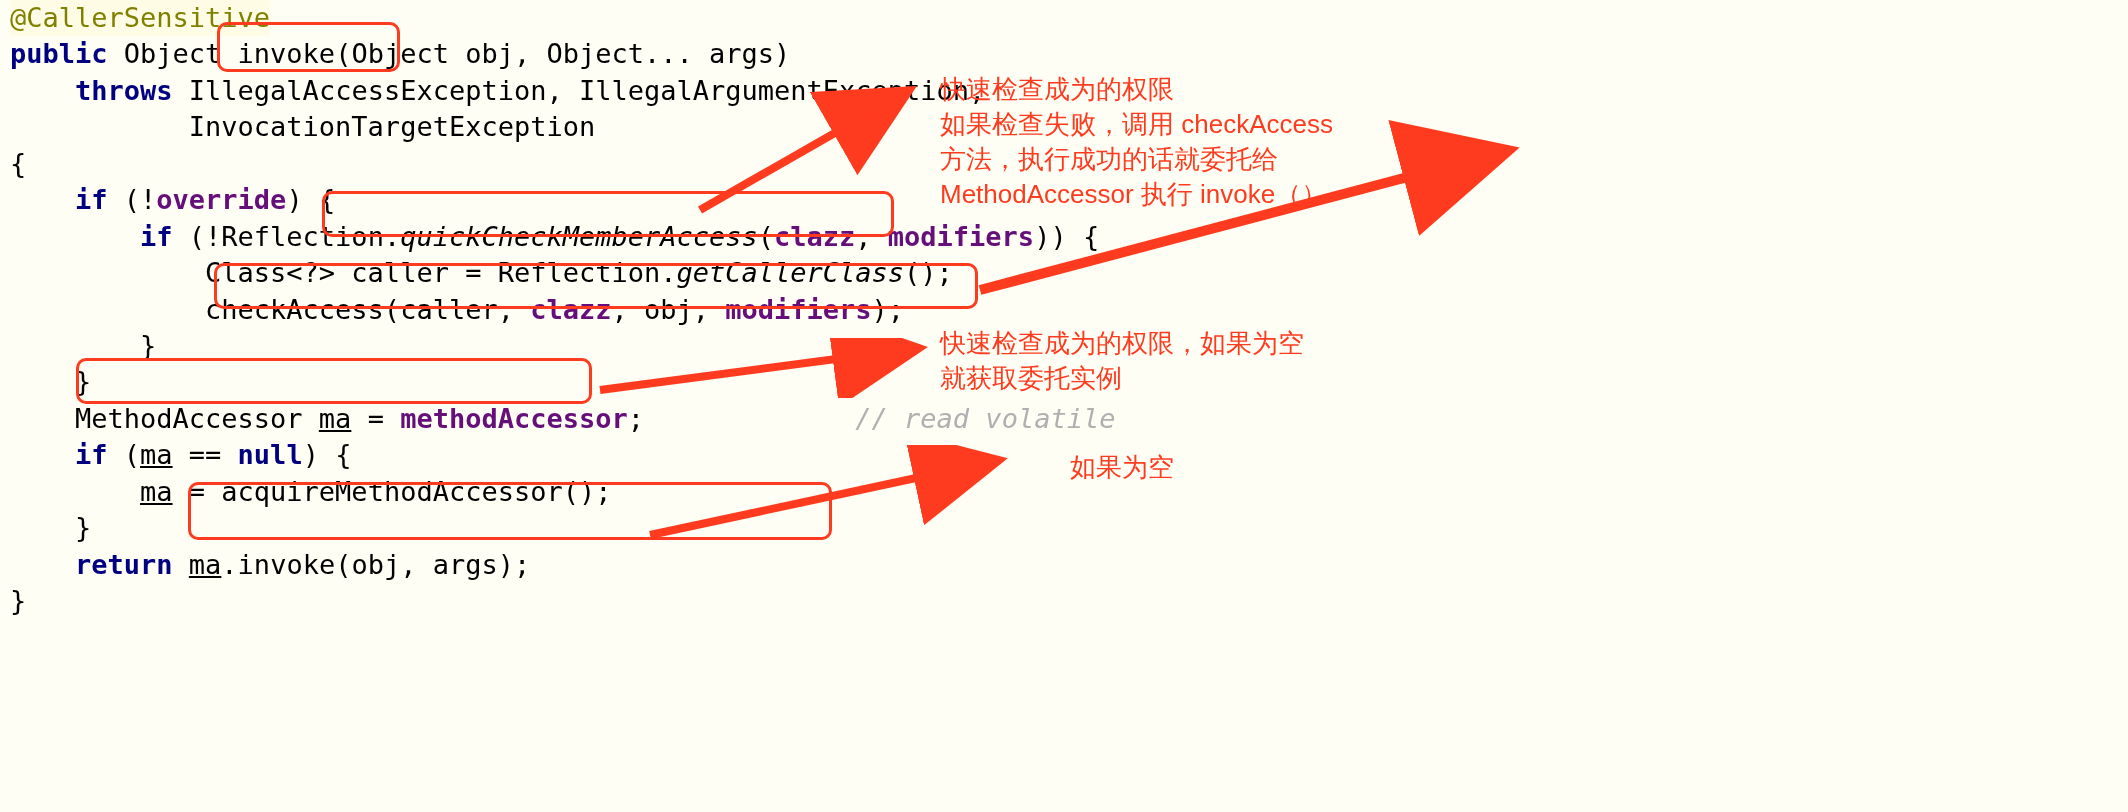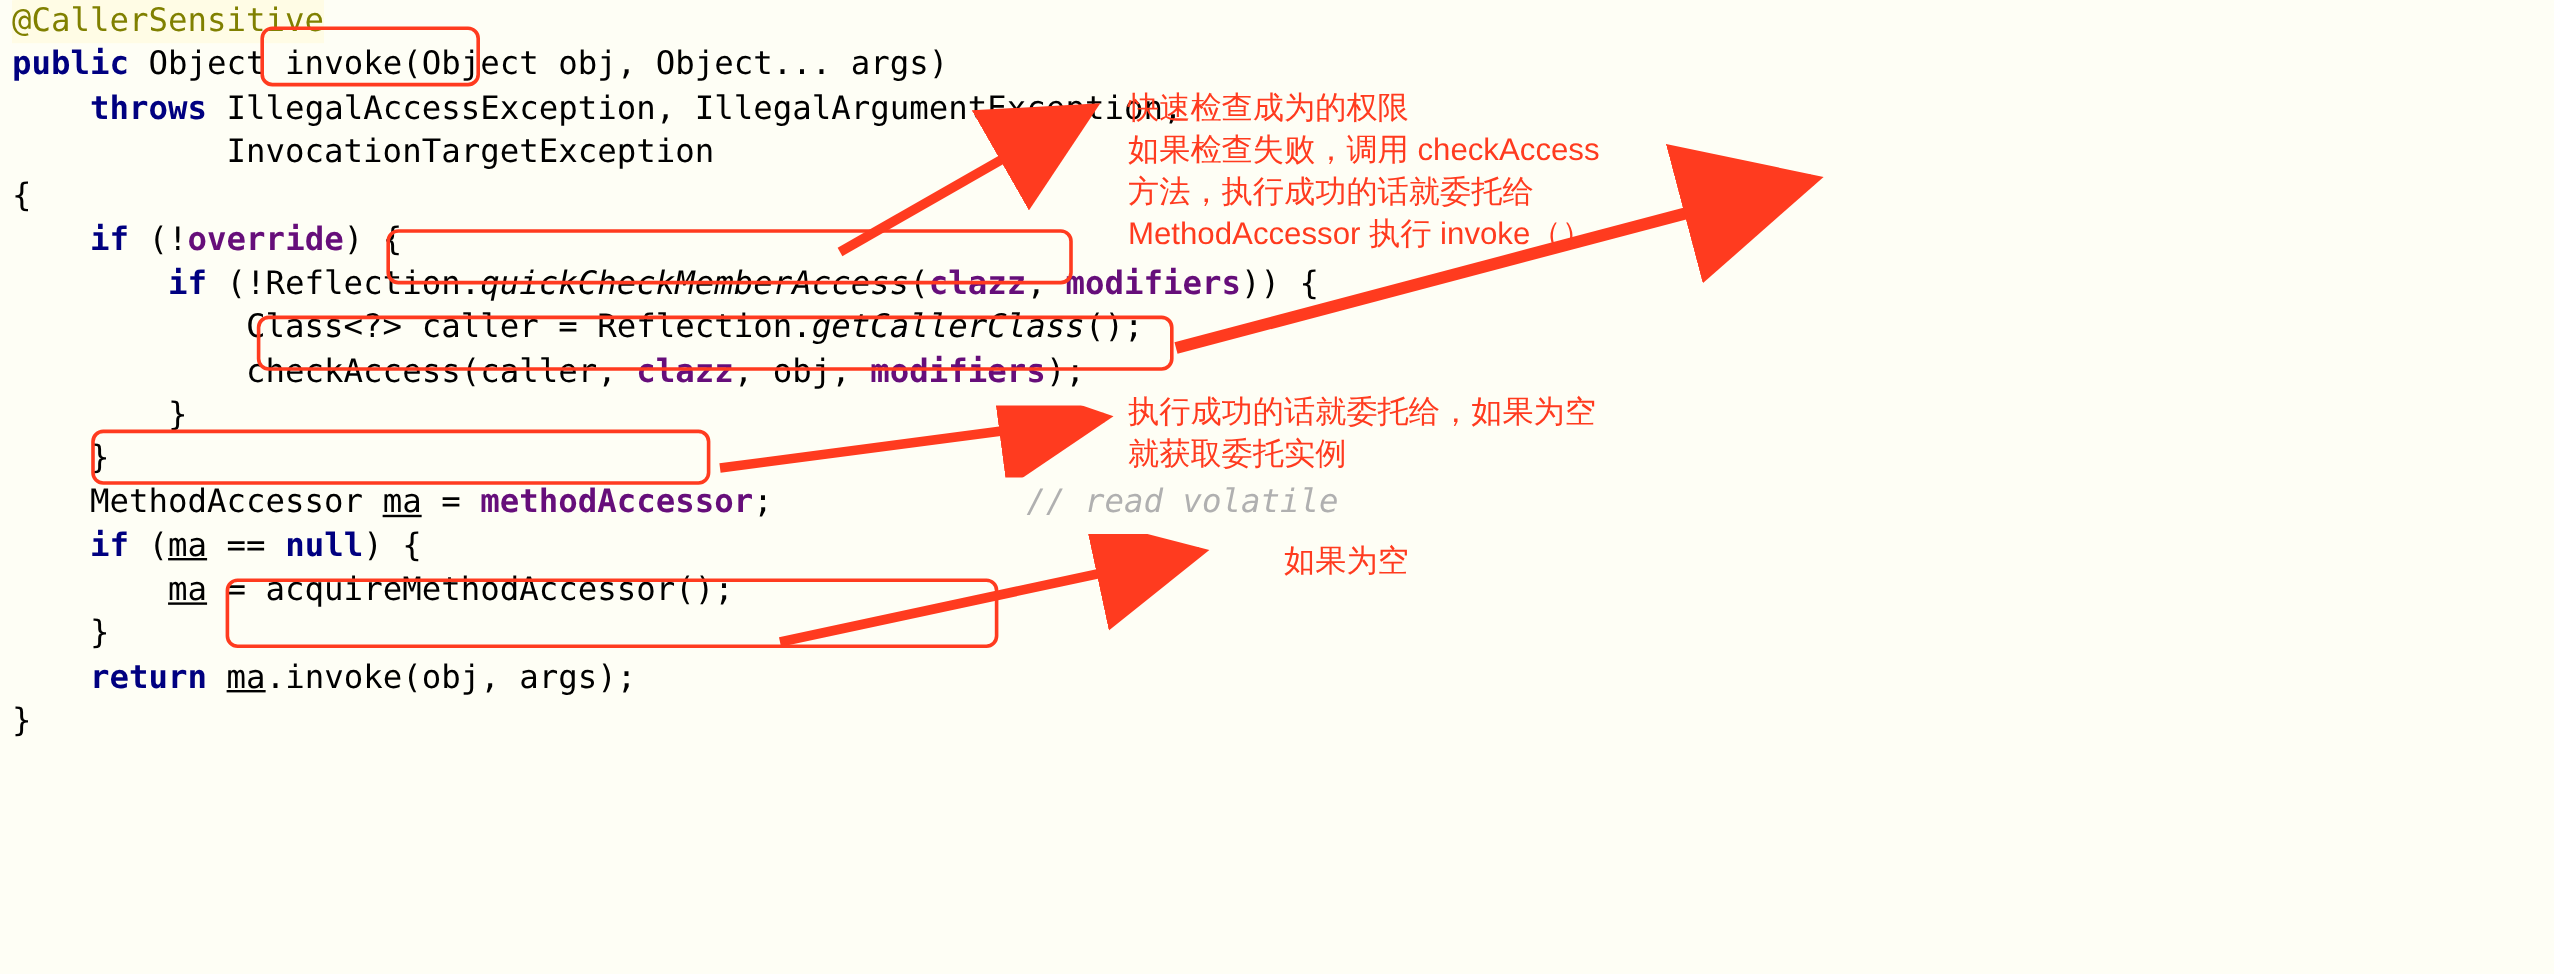--- a/index.html
+++ b/index.html
@@ -75,17 +75,17 @@
           <path d="M0,0 L12,6 L0,12 Z" fill="#ff3b1f"></path>
         </marker>
       </defs>
       <line x1="10" y1="90" x2="360" y2="15" stroke="#ff3b1f" stroke-width="8" marker-end="url(#ah4)"></line>
     </svg>
 
 <div class="annotation-text" style="left:940px;top:72px;white-space:pre-line;">快速检查成为的权限
 如果检查失败，调用 checkAccess
 方法，执行成功的话就委托给
 MethodAccessor 执行 invoke（）</div>
-<div class="annotation-text" style="left:940px;top:326px;white-space:pre-line;">执行成功的话就委托给，如果为空
+<div class="annotation-text" style="left:940px;top:326px;white-space:pre-line;">快速检查成为的权限，如果为空
 就获取委托实例</div>
 <div class="annotation-text" style="left:1070px;top:450px;">如果为空</div>
 
 </div>
 
 </body></html>

